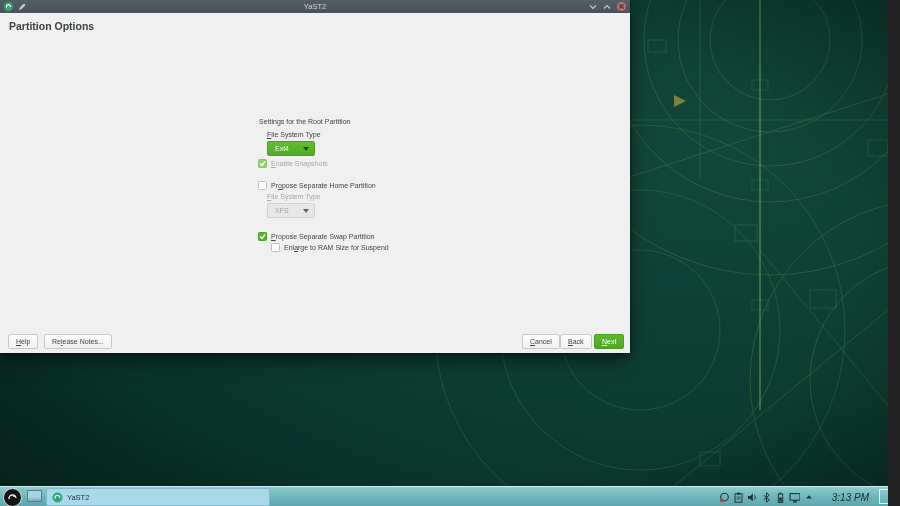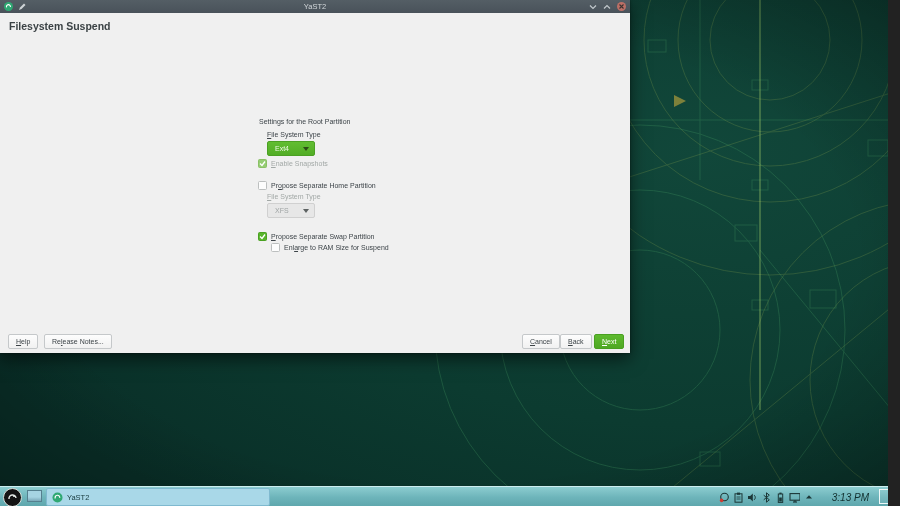--- a/index.html
+++ b/index.html
@@ -131,21 +131,21 @@
           <polyline points="1,4.5 4,1.5 7,4.5" stroke="#c2c8cc" stroke-width="1.2" fill="none"></polyline>
         </svg>
         <span class="close-btn">
           <svg width="5" height="5">
               <path d="M0.5,0.5 L4.5,4.5 M4.5,0.5 L0.5,4.5" stroke="#3a3230" stroke-width="1.1"></path>
             </svg>
         </span>
       </div>
     </div>
 
-    <div class="heading">Filesystem Suspend</div>
+    <div class="heading">Partition Options</div>
 
     <div class="flabel" style="left:259px;top:118px;">Settings for the Root Partition</div>
 
     <div class="flabel" style="left:267px;top:131px;">
       <span></span><span class="mn">F</span><span>ile System Type</span>
     </div>
 
     <div class="combo" style="left:267px;top:141px;" data-state="enabled">
       <span>Ext4</span>
       <span class="arrow"></span>

